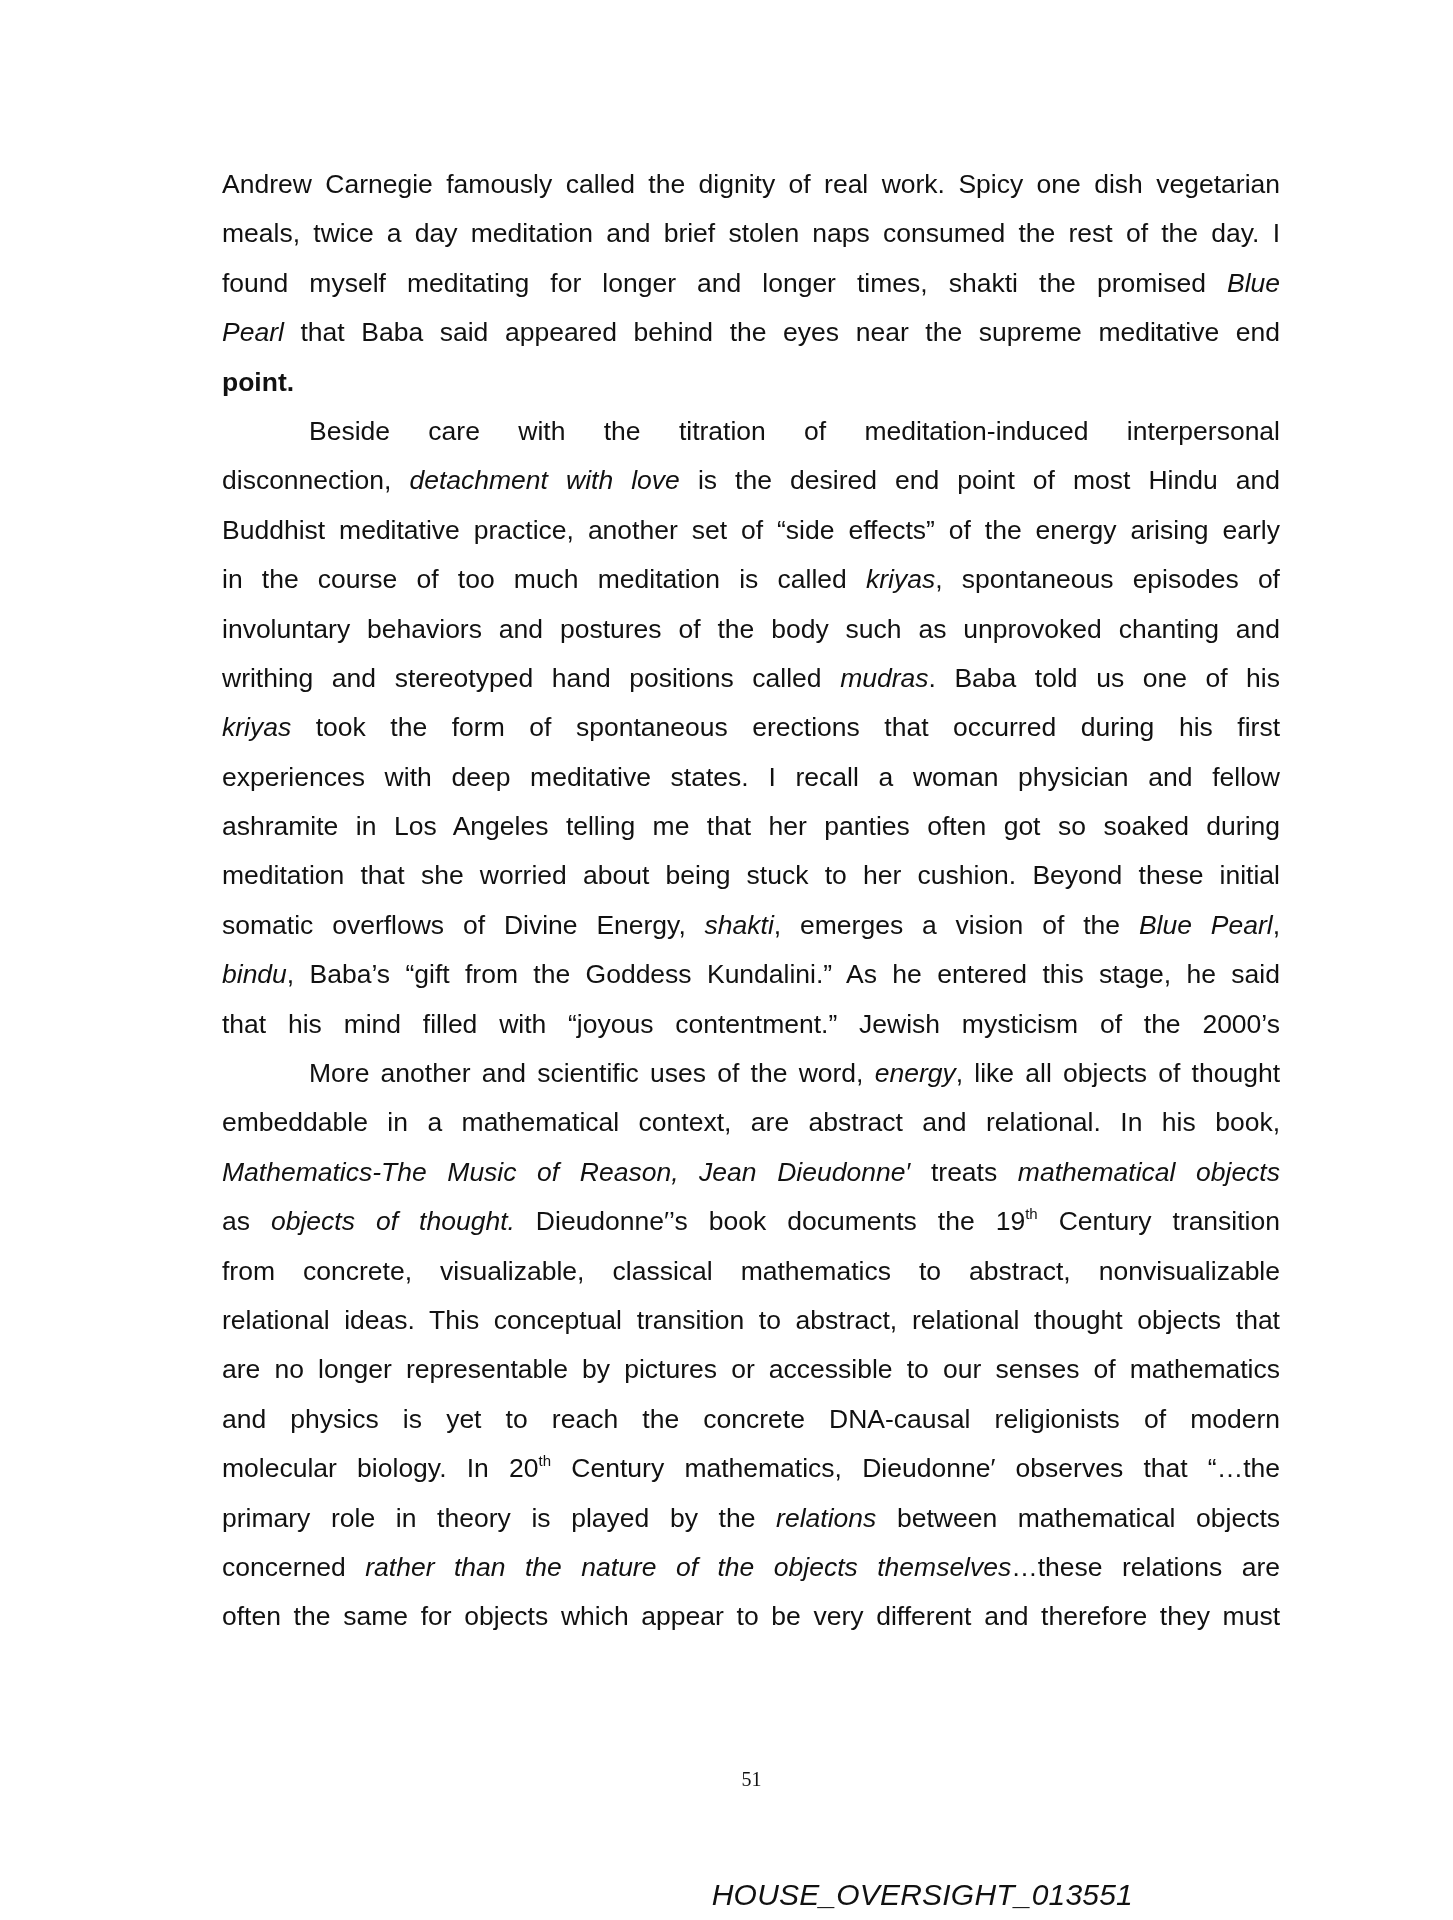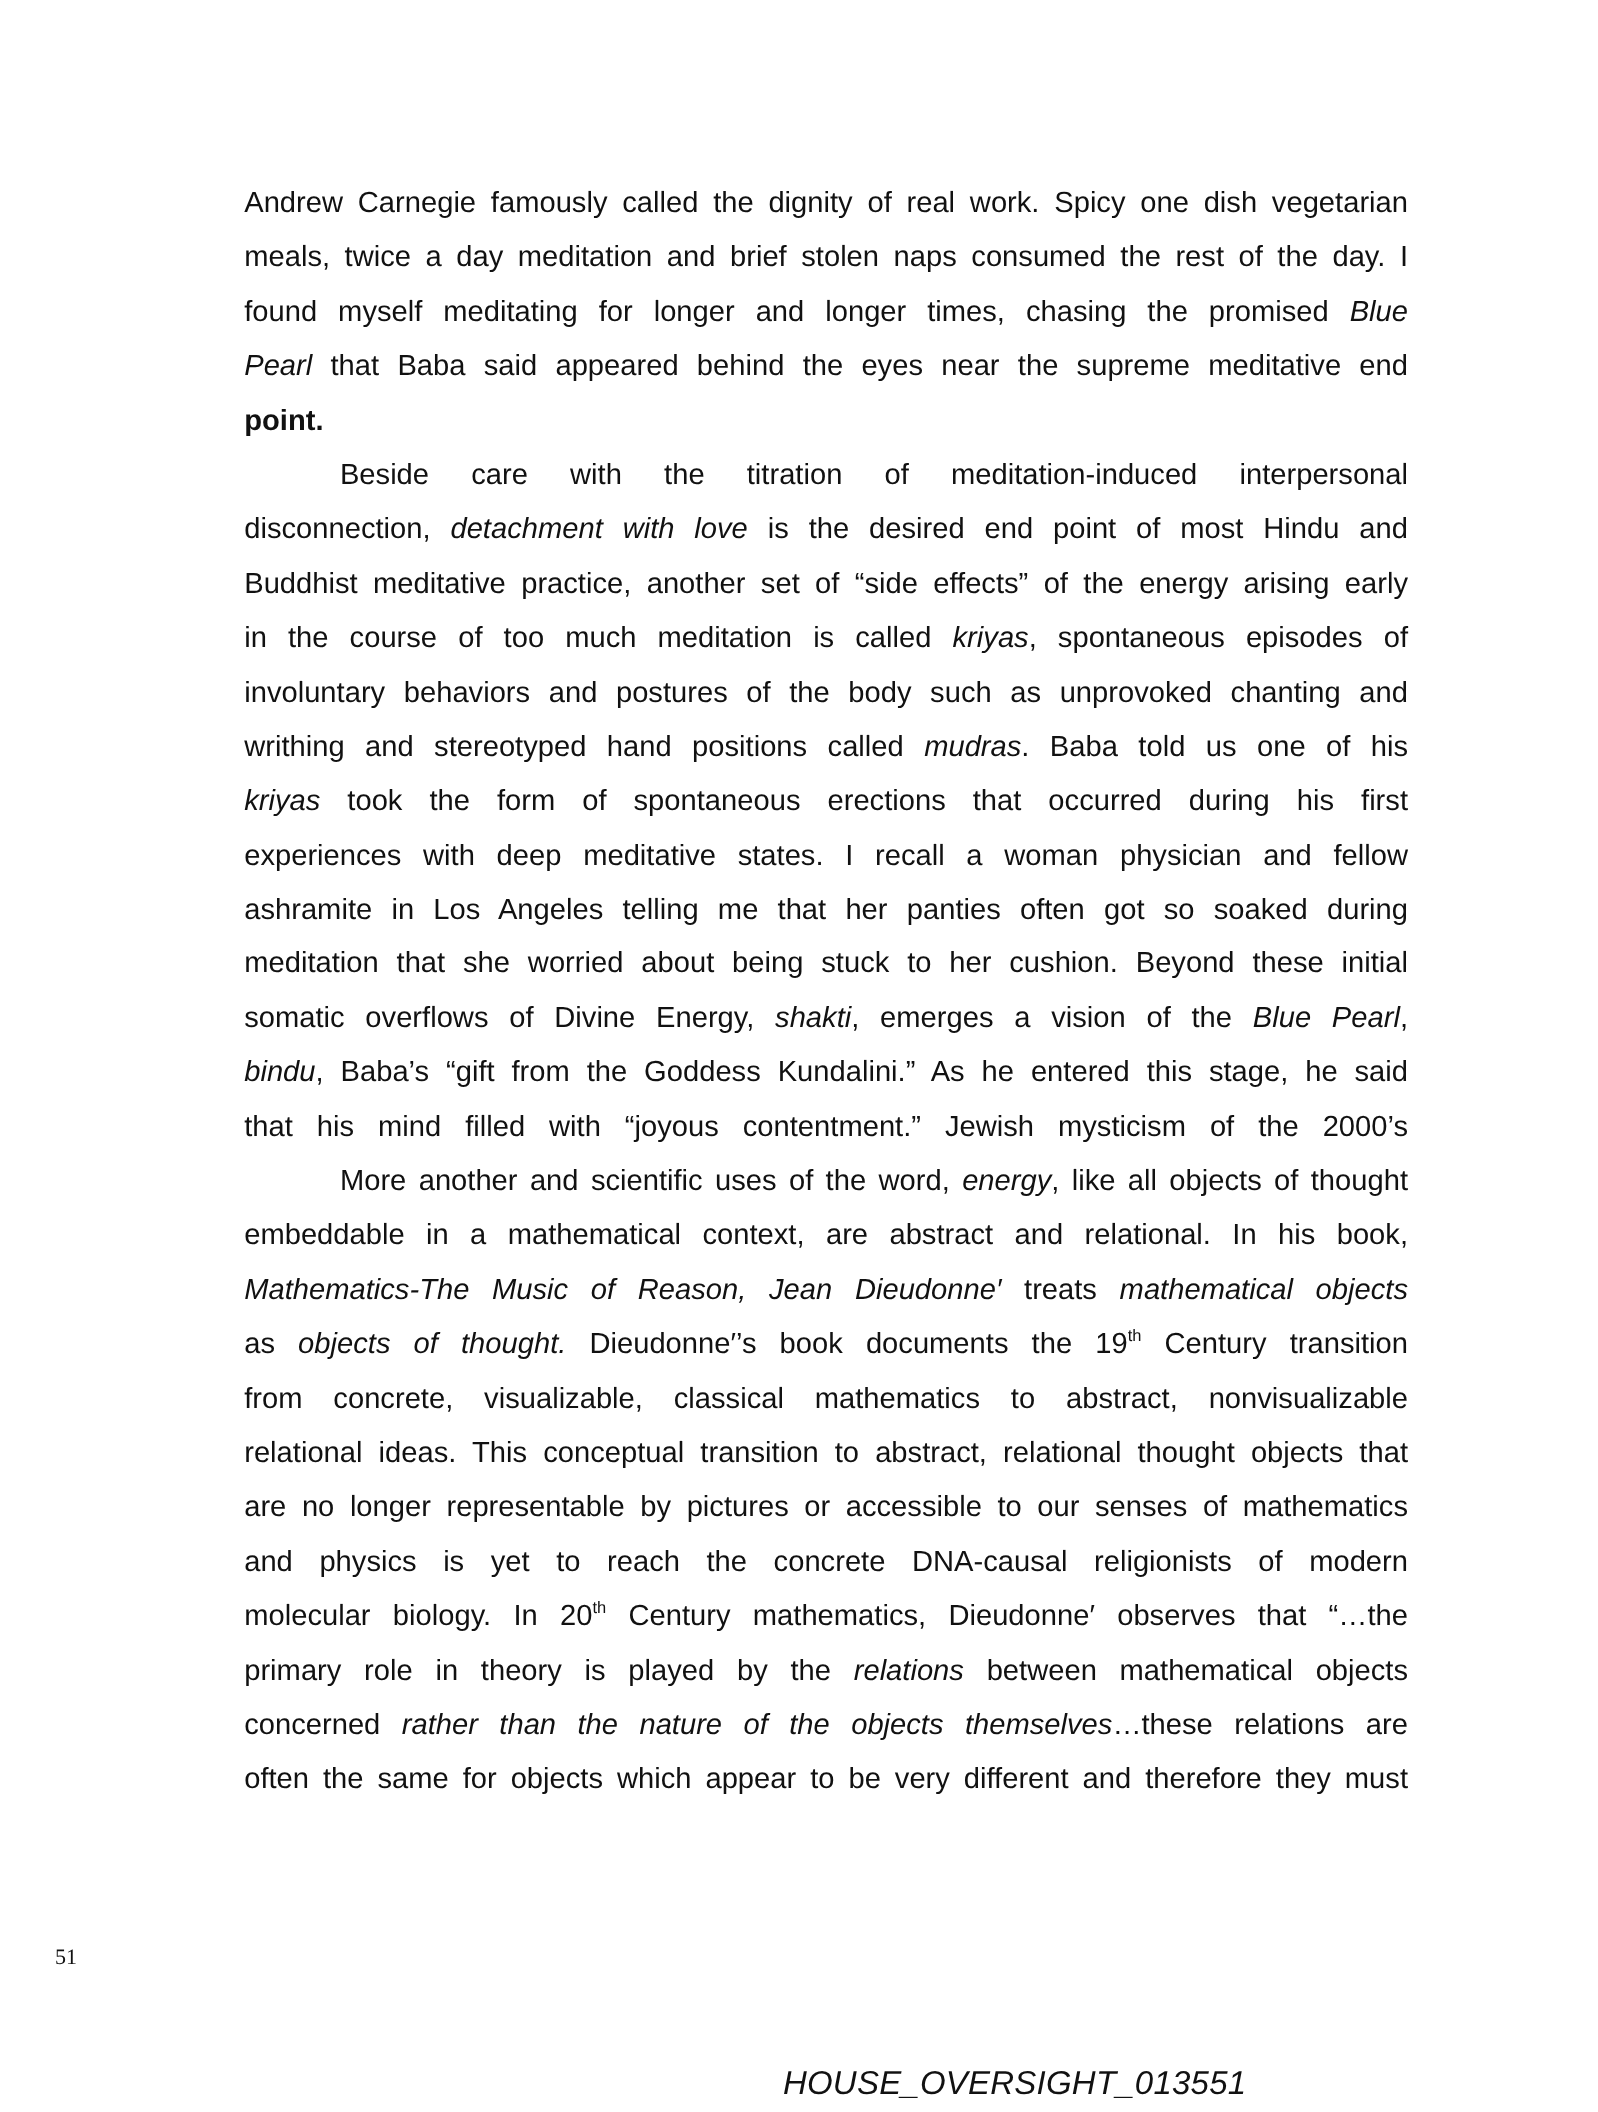--- a/index.html
+++ b/index.html
@@ -51,20 +51,21 @@
   .line sup {
     font-size: 15px;
     line-height: 0;
     vertical-align: 11px;
   }
   .page-number {
     position: absolute;
     left: 0;
     width: 1453px;
     top: 1768px;
+    text-align: center;
     font-family: "Liberation Serif", serif;
     font-size: 20px;
     color: #111111;
     padding-left: 50px;
     box-sizing: border-box;
   }
   .bates {
     position: absolute;
     right: 24px;
     top: 1878px;
@@ -76,21 +77,21 @@
   }
 </style>
 </head>
 <body>
 
 <div class="page">
   <div class="body-text" id="body-text">
       <div>
         <div class="line"><span>Andrew Carnegie famously called the dignity of real work. Spicy one dish vegetarian</span></div>
         <div class="line"><span>meals, twice a day meditation and brief stolen naps consumed the rest of the day. I</span></div>
-        <div class="line"><span>found myself meditating for longer and longer times, chasing the promised </span><i>Blue</i></div>
+        <div class="line"><span>found myself meditating for longer and longer times, shakti the promised </span><i>Blue</i></div>
         <div class="line"><i>Pearl</i><span> that Baba said appeared behind the eyes near the supreme meditative end</span></div>
         <div class="line last"><span>point.</span></div>
       </div>
       <div>
         <div class="line indent"><span>Beside care with the titration of meditation-induced interpersonal</span></div>
         <div class="line"><span>disconnection, </span><i>detachment with love</i><span> is the desired end point of most Hindu and</span></div>
         <div class="line"><span>Buddhist meditative practice, another set of “side effects” of the energy arising early</span></div>
         <div class="line"><span>in the course of too much meditation is called </span><i>kriyas</i><span>, spontaneous episodes of</span></div>
         <div class="line"><span>involuntary behaviors and postures of the body such as unprovoked chanting and</span></div>
         <div class="line"><span>writhing and stereotyped hand positions called </span><i>mudras</i><span>. Baba told us one of his</span></div>

